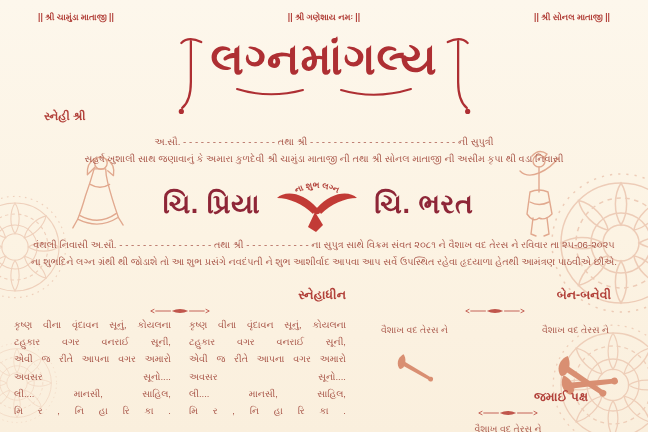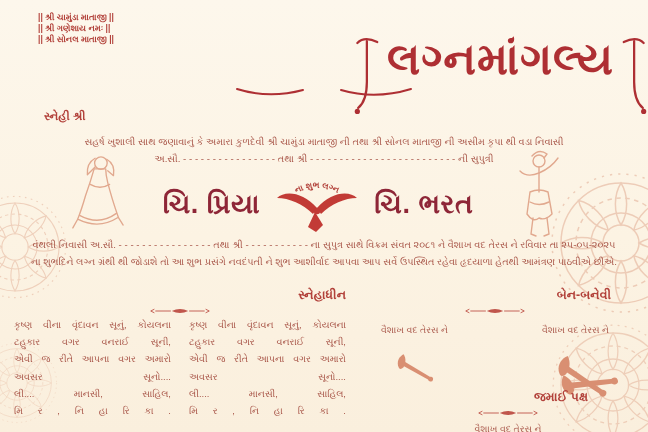--- a/index.html
+++ b/index.html
@@ -3,23 +3,23 @@
 <meta charset="utf-8">
 <style>
   html,body{margin:0;padding:0;background:#e8e8e8;}
   .card{
     position:relative;width:648px;height:432px;margin:0 auto;overflow:hidden;
     background:linear-gradient(180deg,#fdf7ec 0%,#fcf3e3 55%,#faefdd 100%);
     font-family:"Liberation Sans",sans-serif;
   }
   
   .invocations{position:absolute;top:12px;left:0;right:0;display:flex;justify-content:space-between;
-    padding:0 38px;font-size:8.5px;font-weight:bold;color:#b2413a;flex-direction:column;}
-  
-  .title-wrap{position:absolute;top:32px;left:0;right:0;display:flex;justify-content:flex-end;align-items:flex-start;gap:8px;}
+    padding:0 38px;font-size:8.5px;font-weight:bold;color:#b2413a;}
+  
+  .title-wrap{position:absolute;top:32px;left:0;right:0;display:flex;justify-content:center;align-items:flex-start;gap:8px;}
   .title-text{font-family:"Liberation Serif",serif;font-weight:700;font-size:44px;color:#ae2f33;
     letter-spacing:1px;line-height:1;padding-top:6px;}
   .swash{position:absolute;top:86px;left:0;right:0;display:flex;justify-content:center;}
   .flourish-r{transform:scaleX(-1);}
   
   .greeting{position:absolute;top:110px;left:44px;right:28px;display:flex;align-items:baseline;gap:4px;
     font-size:11.5px;font-weight:bold;color:#b2413a;flex-direction:column;}
   .dotline{flex:1;border-bottom:1.6px dotted #bb5a4e;height:9px;}
   
   .para{position:absolute;left:24px;right:24px;text-align:center;font-size:9.7px;color:#a9574a;line-height:17px;}
@@ -171,43 +171,43 @@
       <path d="M8 3 Q40 13 74 4 M112 4 Q146 14 182 3" stroke="#ae2f33" stroke-width="2" fill="none" stroke-linecap="round"></path>
     </svg>
   </div>
 
   <div class="greeting">
     <span>સ્નેહી શ્રી</span>
     <span class="dotline"></span>
   </div>
 
   <div class="para intro">
+    <div>અ.સૌ. - - - - - - - - - - - - - - - -  તથા શ્રી  - - - - - - - - - - - - - - - - - - - - - - - - -  ની સુપુત્રી</div>
     <div>સહર્ષ ખુશાલી સાથ જણાવાનું કે અમારા કુળદેવી શ્રી ચામુંડા માતાજી ની તથા શ્રી સોનલ માતાજી ની અસીમ કૃપા થી વડા નિવાસી</div>
-    <div>અ.સૌ. - - - - - - - - - - - - - - - -  તથા શ્રી  - - - - - - - - - - - - - - - - - - - - - - - - -  ની સુપુત્રી</div>
   </div>
 
   <div class="names">
     <span class="name">ચિ. પ્રિયા</span>
     <svg width="86" height="62" viewBox="0 0 86 62" style="margin-top:-2px">
       <path id="arcpath" d="M14 26 Q43 6 72 26" fill="none" stroke="none"></path>
       <text font-size="8.5" fill="#b2413a" font-weight="bold">
         <textPath href="#arcpath" startOffset="50%" text-anchor="middle">ના શુભ લગ્ન</textPath>
       </text>
       <g fill="#c23b36">
         <path d="M43 36 C29 20 11 18 3 26 C15 26 29 32 39 42 Z"></path>
         <path d="M43 36 C57 20 75 18 83 26 C71 26 57 32 47 42 Z"></path>
         <path d="M41 40 L34 55 L42 60 L49 53 Z"></path>
         <circle cx="43" cy="39" r="3.2"></circle>
       </g>
     </svg>
     <span class="name">ચિ. ભરત</span>
   </div>
 
   <div class="para details">
-    <div>વંથલી નિવાસી અ.સૌ.  - - - - - - - - - - - - - - - -  તથા શ્રી  - - - - - - - - - - -  ના સુપુત્ર સાથે વિક્રમ સંવત ૨૦૮૧ ને  વૈશાખ વદ તેરસ ને રવિવાર તા ૨૫-૦૫-૨૦૨૫</div>
+    <div>વંથલી નિવાસી અ.સૌ.  - - - - - - - - - - - - - - - -  તથા શ્રી  - - - - - - - - - - -  ના સુપુત્ર સાથે વિક્રમ સંવત ૨૦૮૧ ને  વૈશાખ વદ તેરસ ને રવિવાર તા ૨૫-06-૨૦૨૫</div>
     <div>ના શુભદિને લગ્ન ગ્રંથી થી જોડાશે તો આ શુભ પ્રસંગે નવદંપતી ને શુભ આશીર્વાદ  આપવા આપ સર્વે ઉપસ્થિત રહેવા હૃદયાળા હેતથી આમંત્રણ પાઠવીએ છીએ.</div>
   </div>
 
   <div class="hosts-section">
     <div class="section-header">સ્નેહાધીન</div>
     <div class="orn-row">
       <svg width="64" height="10" viewBox="0 0 70 10">
           <use href="#orn"></use>
         </svg>
     </div>

